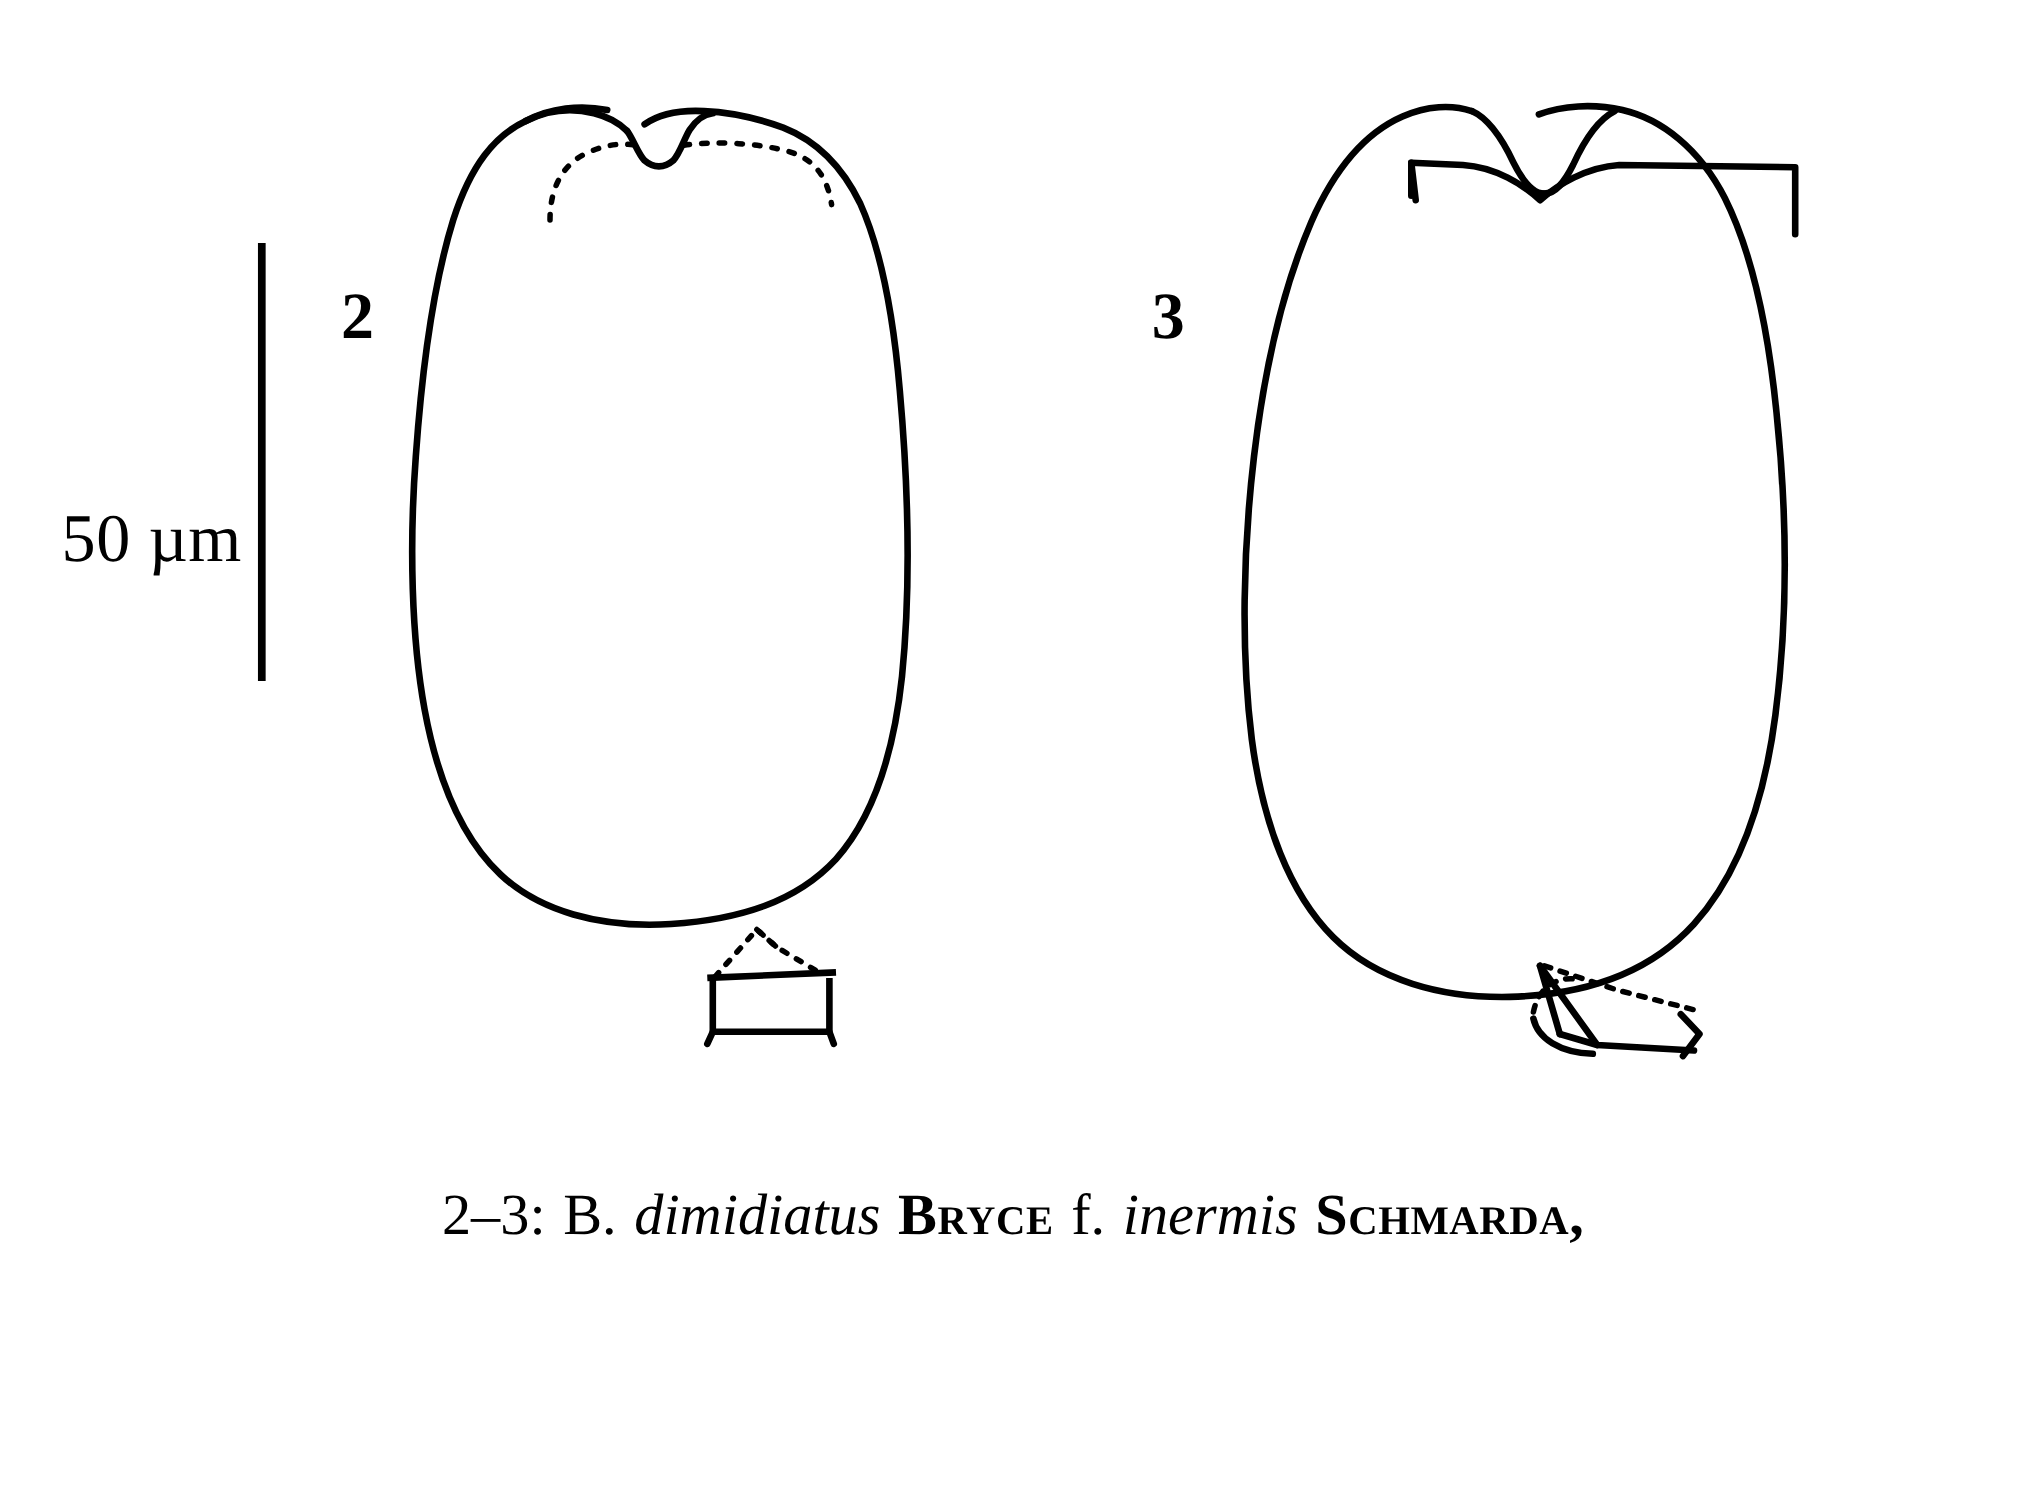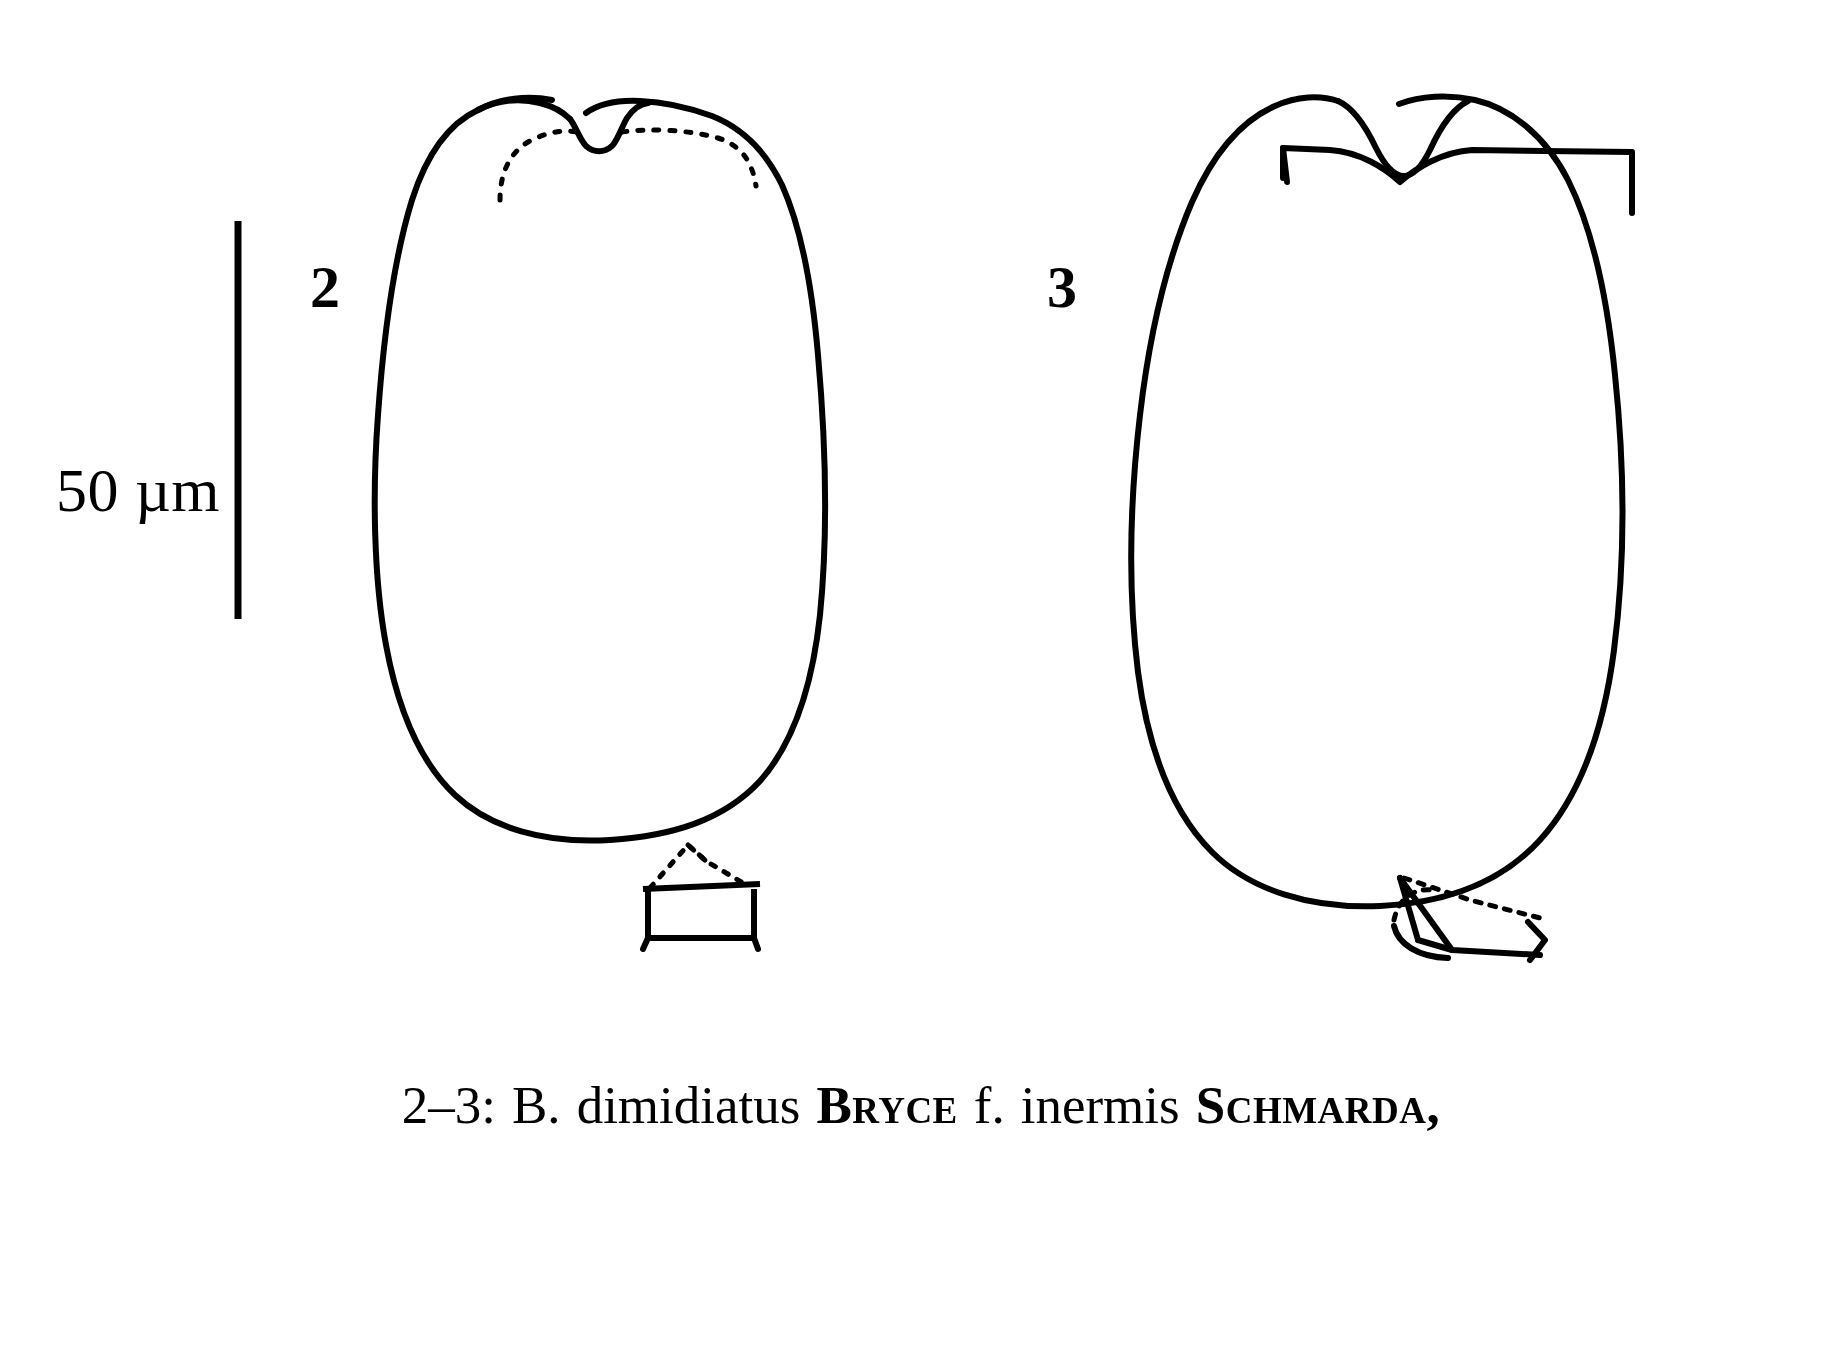--- a/index.html
+++ b/index.html
@@ -53,21 +53,21 @@
     position: absolute;
     left: 0;
     top: 1075px;
     width: 1842px;
     text-align: center;
     font-family: "Liberation Serif", serif;
     font-size: 53px;
     white-space: nowrap;
   }
   .caption .seg { display: inline; text-align: center; }
-  .caption .italic { }
+  .caption .italic { font-style: italic; }
   .caption .smallcaps {
     font-variant: small-caps;
     letter-spacing: 0.5px;
     font-weight: bold;
   }
   .caption .sp { display: inline-block; width: 16px; }
 </style>
 </head>
 <body>
 

